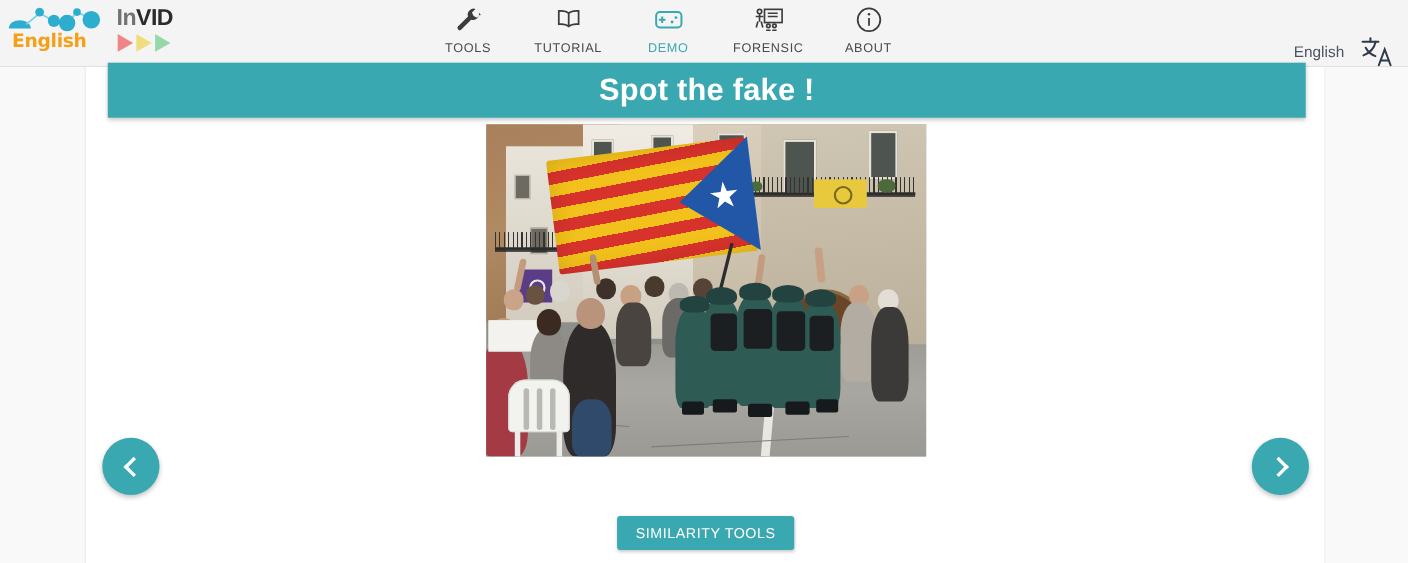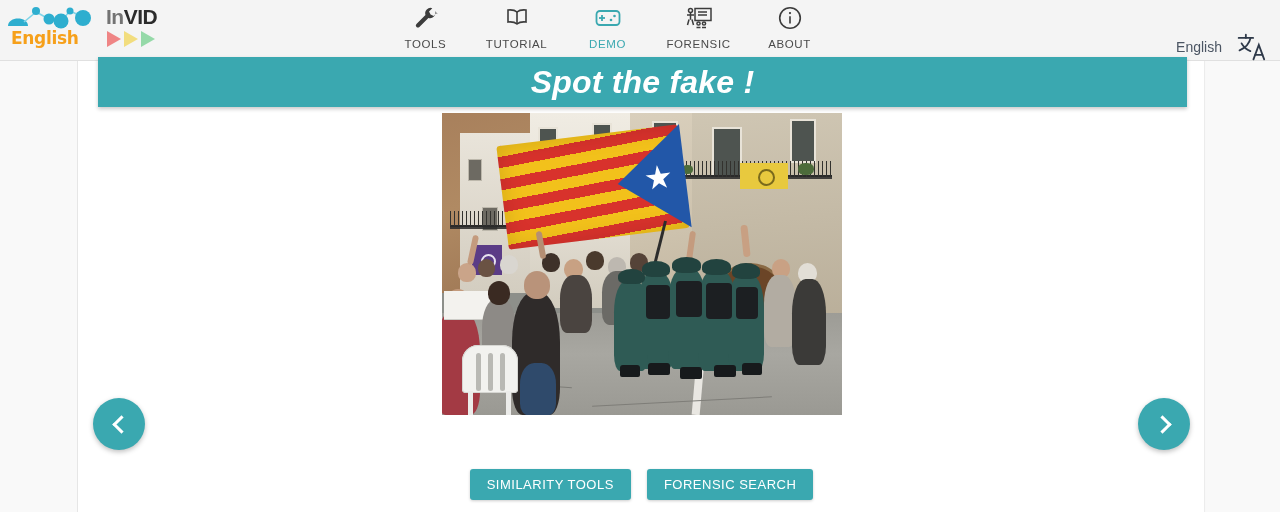--- a/index.html
+++ b/index.html
@@ -128,25 +128,24 @@
   
   .title-banner {
     position: absolute; left: 20px; top: -4px;
     width: 1089px; height: 50px;
     background: #3aa8b0;
     box-shadow: 0 2px 4px rgba(0,0,0,0.22);
     display: flex; align-items: center; justify-content: center;
   }
   .title-banner-text {
     color: #ffffff;
-    font-size: 32px;
+    font-size: 28px;
     font-weight: bold;
     letter-spacing: 0.2px;
     font-family: "Liberation Sans", sans-serif;
-    font-style: italic;
   }
 
   
   .photo-wrap {
     position: absolute; left: 364px; top: 52px;
     width: 400px; height: 302px;
     overflow: hidden;
     background: #8d8f8a;
   }
   .photo { position: absolute; inset: 0; overflow: hidden; }
@@ -602,17 +601,16 @@
 
     <div class="arrow-btn arrow-prev">
       <span class="chev left"></span>
     </div>
     <div class="arrow-btn arrow-next">
       <span class="chev right"></span>
     </div>
 
     <div class="actions">
       <button class="action-btn">SIMILARITY TOOLS</button>
-      <button class="action-btn">FORENSIC SEARCH</button>
     </div>
 
   </div>
 </div>
 
 </body></html>

